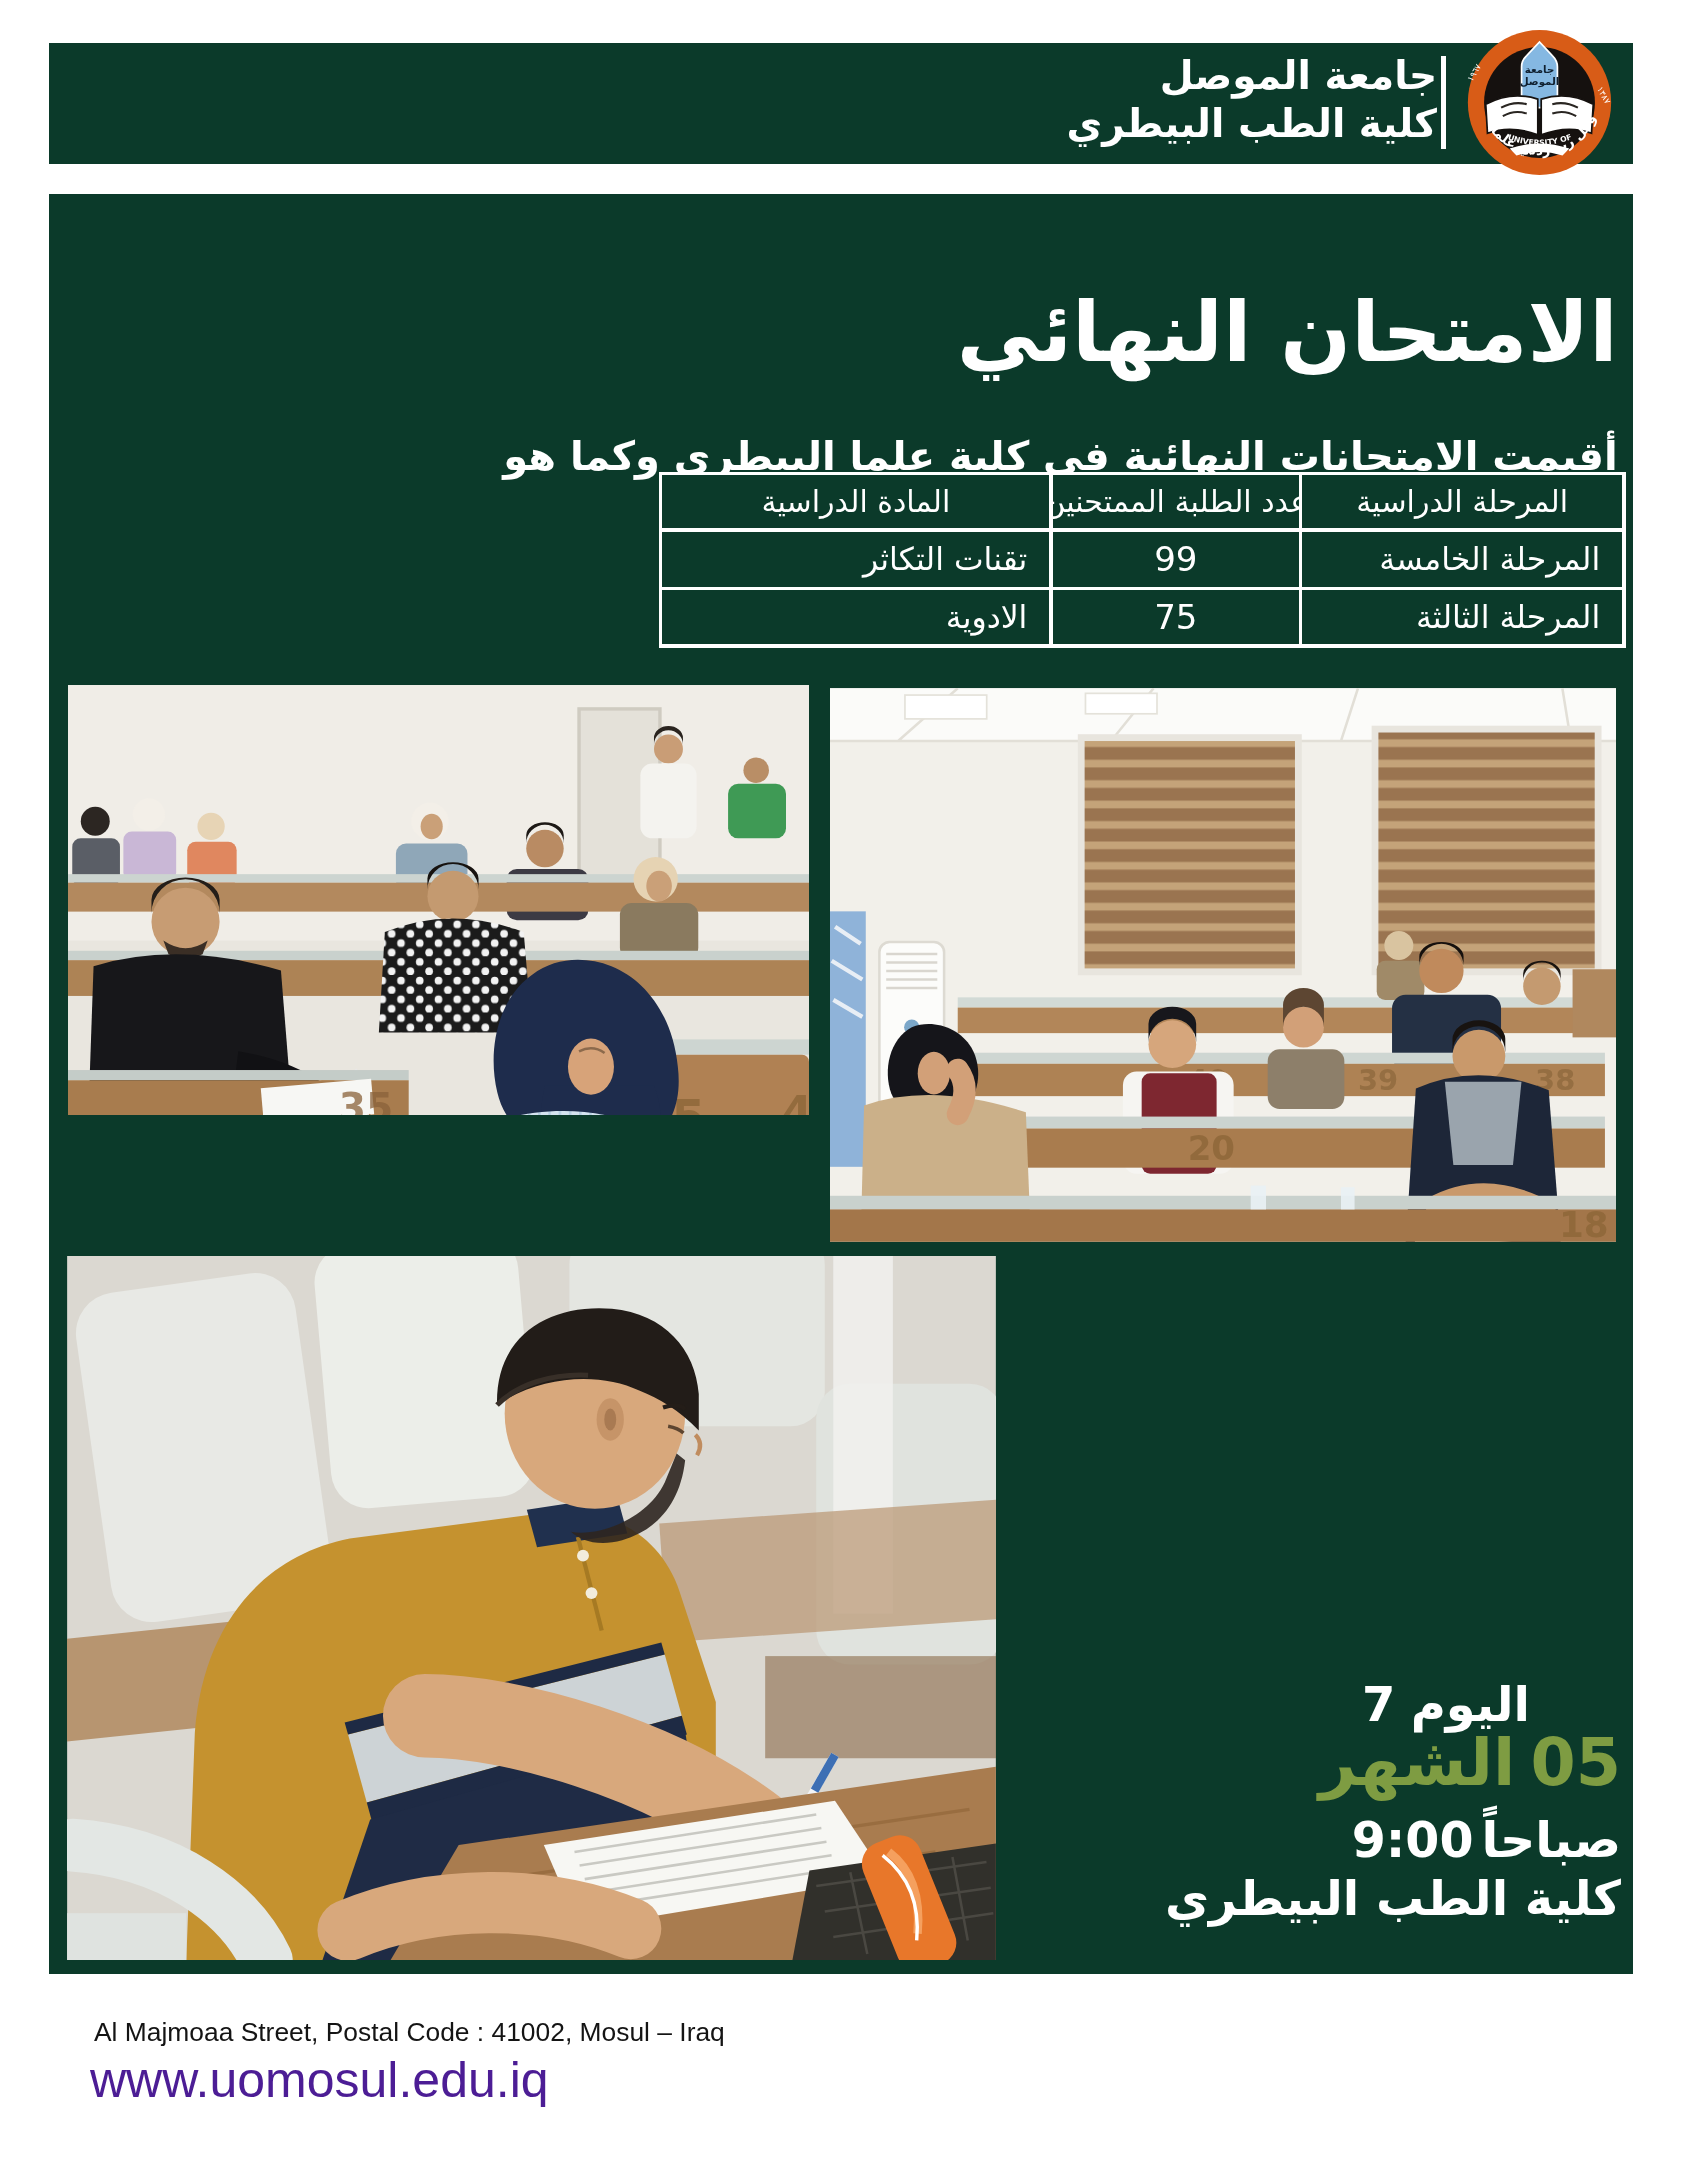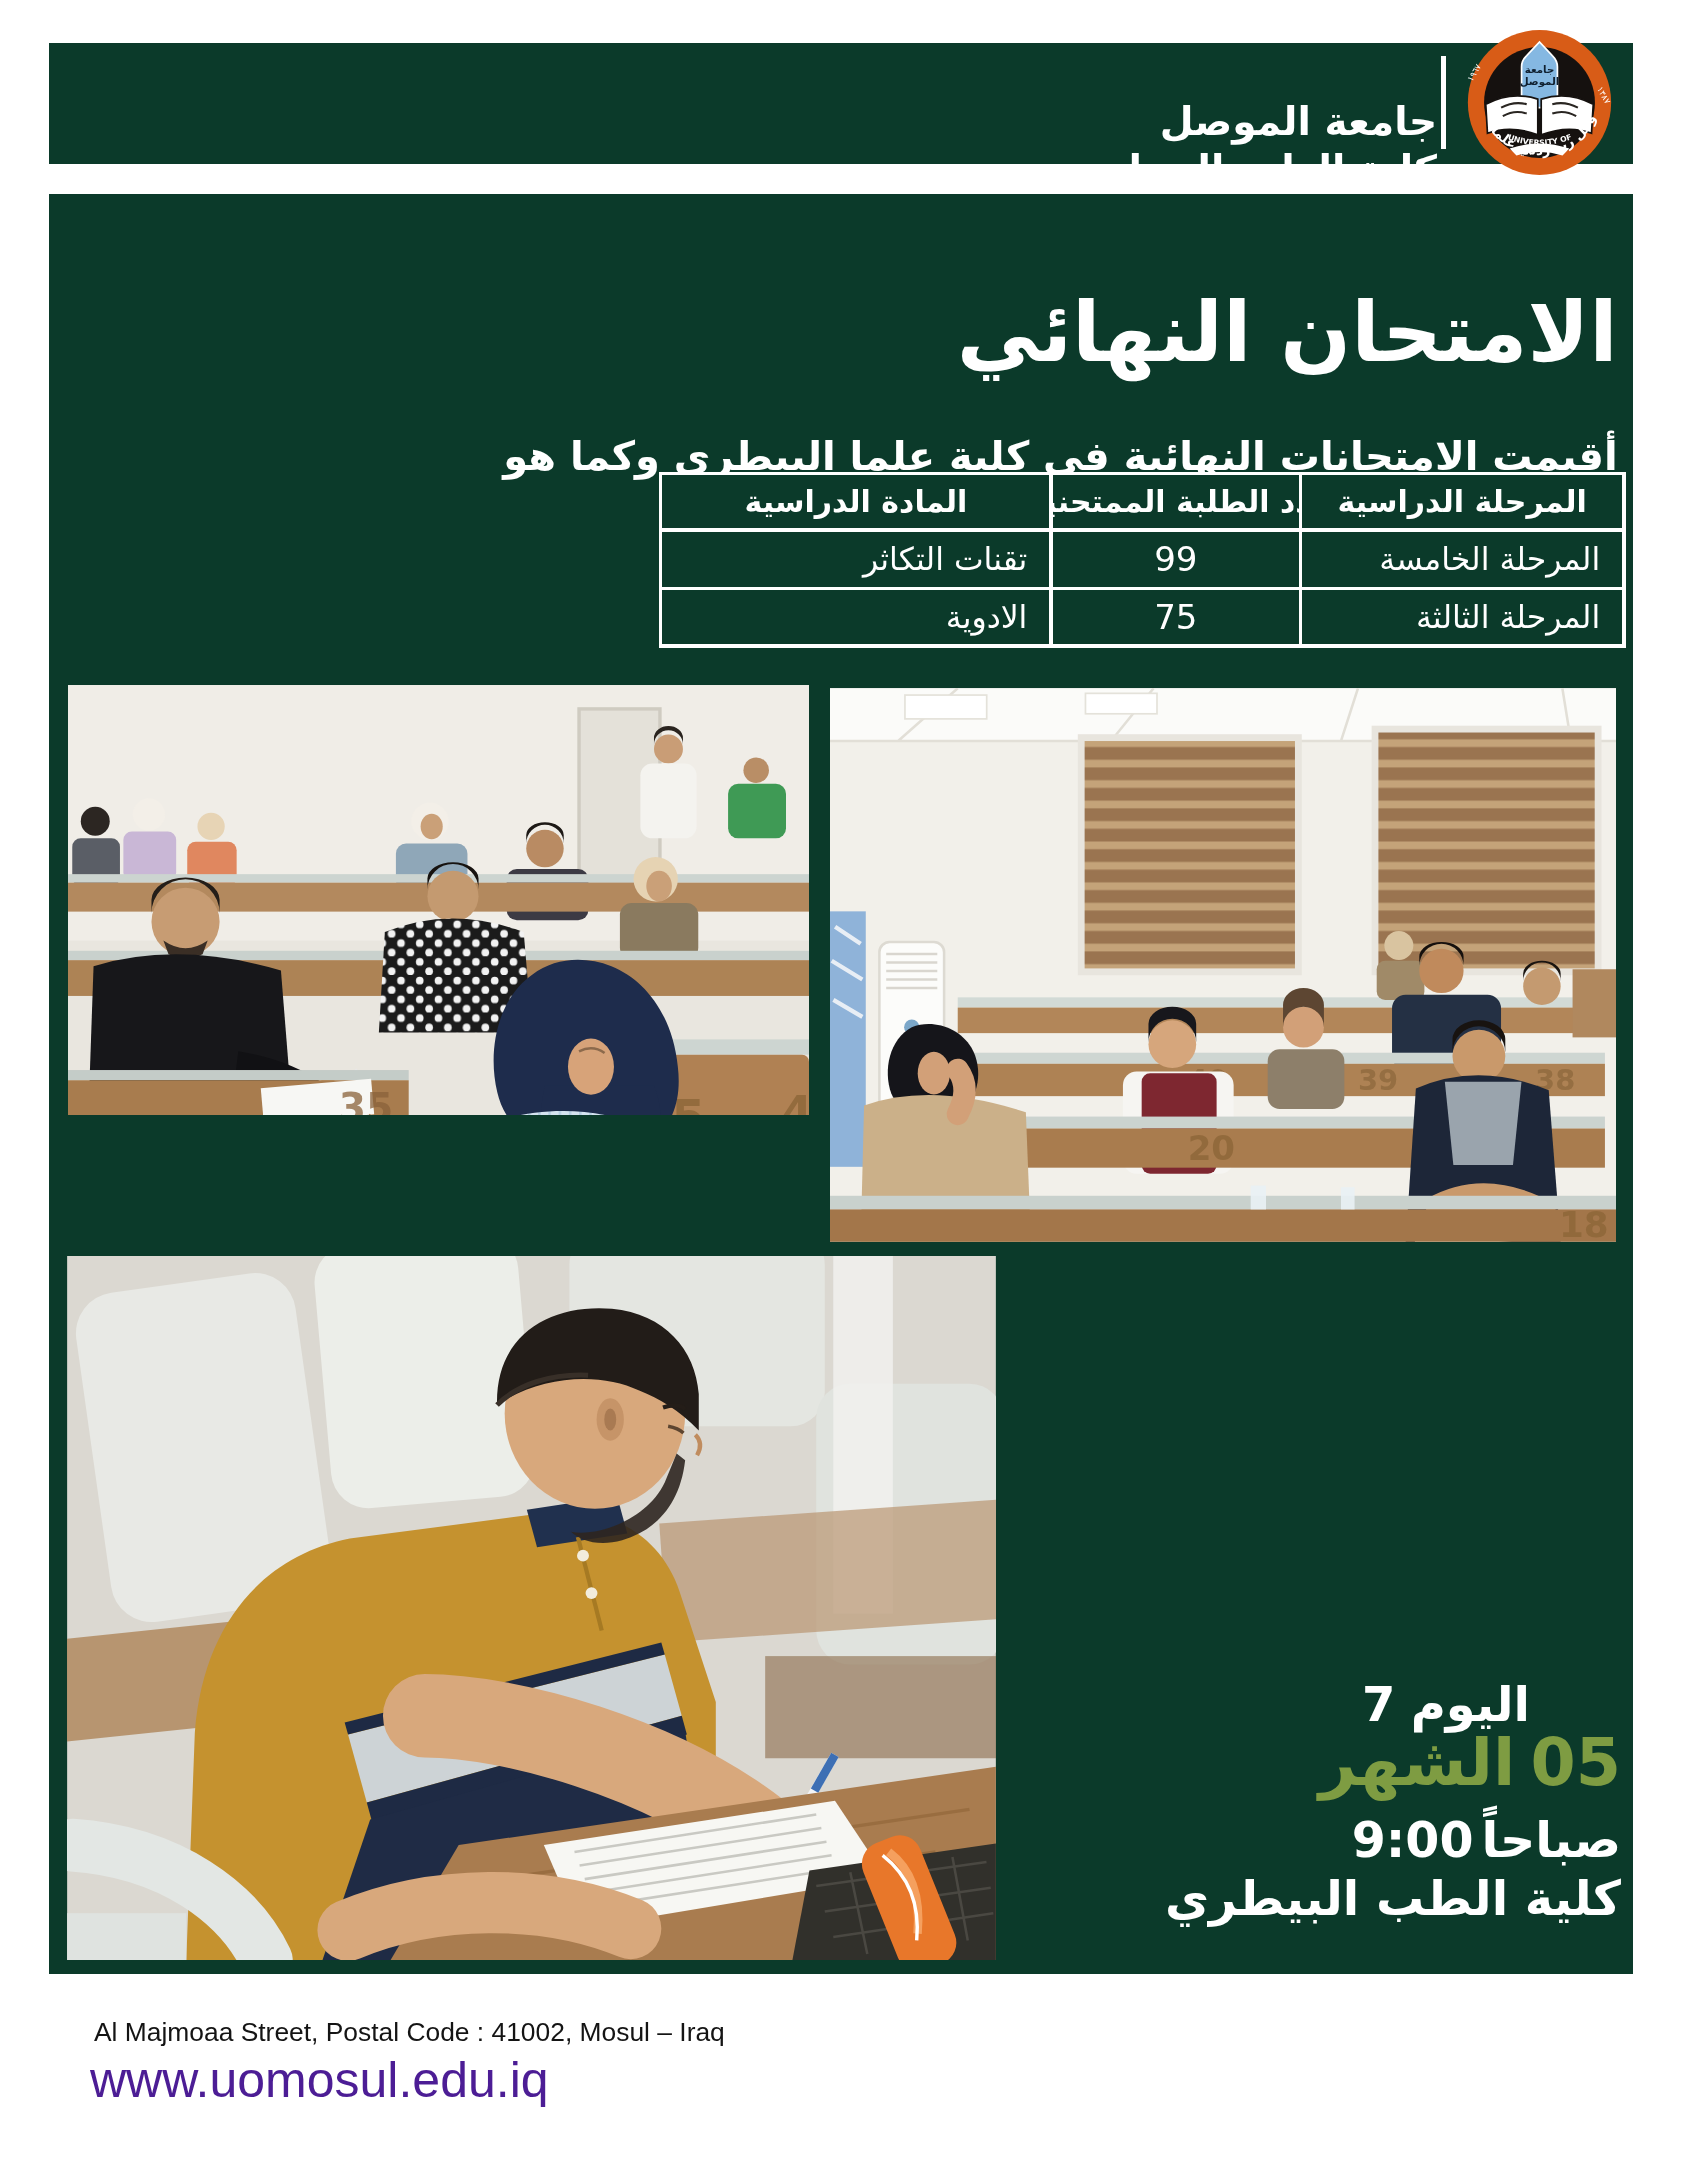--- a/index.html
+++ b/index.html
@@ -3,38 +3,38 @@
 <meta charset="utf-8">
 <style>
   html,body{margin:0;padding:0;background:#ffffff;}
   #page{position:relative;width:1685px;height:2181px;background:#ffffff;overflow:hidden;
         font-family:"DejaVu Sans",sans-serif;}
   .green{background:#0b3a2a;}
 
   
   #topbar{position:absolute;left:49px;top:43px;width:1584px;height:121px;}
   #uni-names{position:absolute;right:196px;top:8.5px;text-align:right;direction:rtl;
-             color:#ffffff;font-weight:bold;font-size:39px;line-height:48px;white-space:nowrap;margin-top:46px;}
+             color:#ffffff;font-weight:bold;font-size:39px;line-height:48px;white-space:nowrap;}
   #header-divider{position:absolute;left:1441px;top:56px;width:5.1px;height:93px;background:#ffffff;}
   #logo{position:absolute;left:1467px;top:29px;width:145px;height:147px;}
 
   
   #poster{position:absolute;left:49px;top:194px;width:1584px;height:1780px;}
   #title{position:absolute;right:15.3px;top:19px;direction:rtl;color:#ffffff;
          font-size:83px;font-weight:bold;line-height:128px;white-space:nowrap;}
   #intro{position:absolute;right:15.3px;top:181px;direction:rtl;text-align:right;color:#ffffff;
          font-size:40px;font-weight:bold;line-height:83px;}
 
   
   #exam-table{position:absolute;left:610px;top:278px;direction:rtl;
               display:grid;grid-template-columns:320px 246px 387px;grid-template-rows:53px 55px 54px;
               gap:3.4px;padding:3.4px;background:#ffffff;}
   #exam-table .cell{background:#0b3a2a;color:#ffffff;display:flex;align-items:center;
                     font-size:31.5px;overflow:hidden;white-space:nowrap;}
-  #exam-table .th{font-weight:bold;justify-content:center;font-size:30px;}
+  #exam-table .th{font-weight:normal;justify-content:center;font-size:30px;}
   #exam-table .txt{justify-content:flex-start;padding-right:22px;}
   #exam-table .num{justify-content:center;font-size:34px;}
 
   
   .photo{position:absolute;overflow:hidden;}
   #photo-left{left:19px;top:491px;width:741px;height:430px;}
   #photo-right{left:781px;top:494px;width:786px;height:554px;}
   #photo-bottom{left:18px;top:1062px;width:929px;height:704px;}
   .photo svg{display:block;}
 

